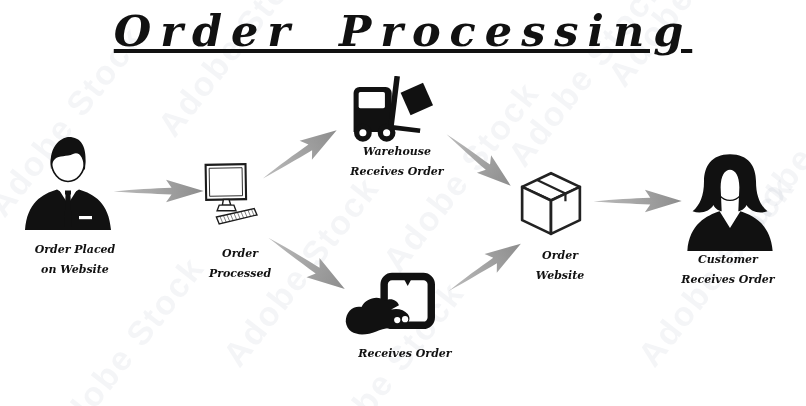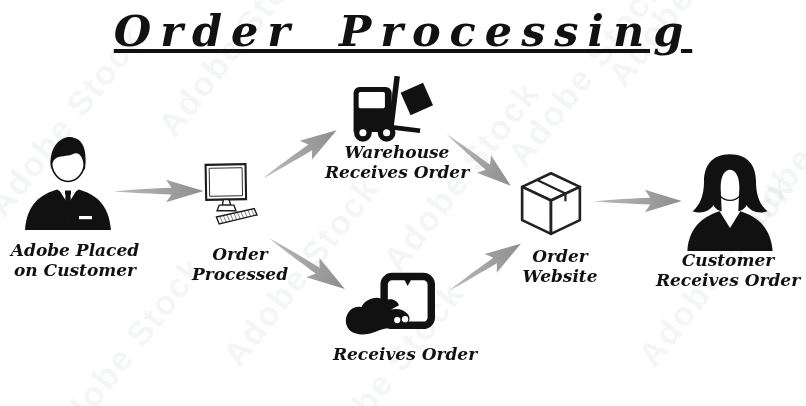--- a/index.html
+++ b/index.html
@@ -18,21 +18,21 @@
   .title{
     position:absolute;top:6px;left:0;width:100%;text-align:center;
     font-size:43px;font-weight:bold;font-style:italic;
     letter-spacing:9px;word-spacing:16px;margin:0;color:#111;text-decoration:underline;
   }
   
   .icon{position:absolute;}
   .icon svg{width:100%;height:100%;display:block;}
   .nlabel{
     position:absolute;text-align:center;font-weight:bold;font-style:italic;
-    font-size:17px;line-height:20px;color:#111;white-space:nowrap;
+    font-size:11px;line-height:20px;color:#111;white-space:nowrap;
   }
   
   .arrow{position:absolute;}
   .arrow svg{width:100%;height:100%;display:block;overflow:visible;}
 </style>
 </head>
 <body>
 
 <div class="canvas">
 
@@ -62,22 +62,22 @@
     <svg viewBox="0 0 100 100">
       <ellipse cx="50" cy="29" rx="16.5" ry="19.5" fill="#fff" stroke="#111" stroke-width="1.6"></ellipse>
       <path d="M33,36 C30,10 46,4 51,4 C62,4 70,12 67,36 L66,37 C66,24 61,18 55,21 C49,24 41,22 37,26 C34.5,28.5 33.5,32 33.3,36 Z" fill="#111"></path>
       <path d="M7,97 C9,70 24,61 39,56.5 L50,63 L61,56.5 C76,61 91,70 93,97 Z" fill="#111"></path>
       <path d="M41.5,57.5 L58.5,57.5 L50,71 Z" fill="#fff"></path>
       <path d="M47,57.5 h6 v4 h-6 Z M47.5,61.5 L52.5,61.5 L53.5,94 L46.5,94 Z" fill="#111"></path>
       <rect x="61" y="83" width="13" height="3.2" fill="#fff"></rect>
     </svg>
   </div>
   <div class="nlabel" style="left:0px;top:240px;width:150px">
-    <span style="display:block">Adobe Placed</span>
-    <span style="display:block">on Customer</span>
+    <span style="display:block">Order Placed</span>
+    <span style="display:block">on Website</span>
   </div>
 
   <div class="icon" style="left:194px;top:150px;width:70px;height:92px">
     <svg viewBox="0 0 100 100">
       <g stroke="#1c1c1c" fill="#fff">
         <rect x="17" y="5" width="57" height="50" stroke-width="3" transform="rotate(-1 45 30)"></rect>
         <rect x="22" y="10" width="47" height="40" stroke-width="1.3" transform="rotate(-1 45 30)"></rect>
         <path d="M42,55 L40.5,63 L52.5,63 L50,55 Z" stroke-width="2"></path>
         <path d="M36,63 L57,63 L60,71 L33,71 Z" stroke-width="2"></path>
         <path d="M32,80 L86,68 L90,77 L36,90 Z" stroke-width="2"></path>

